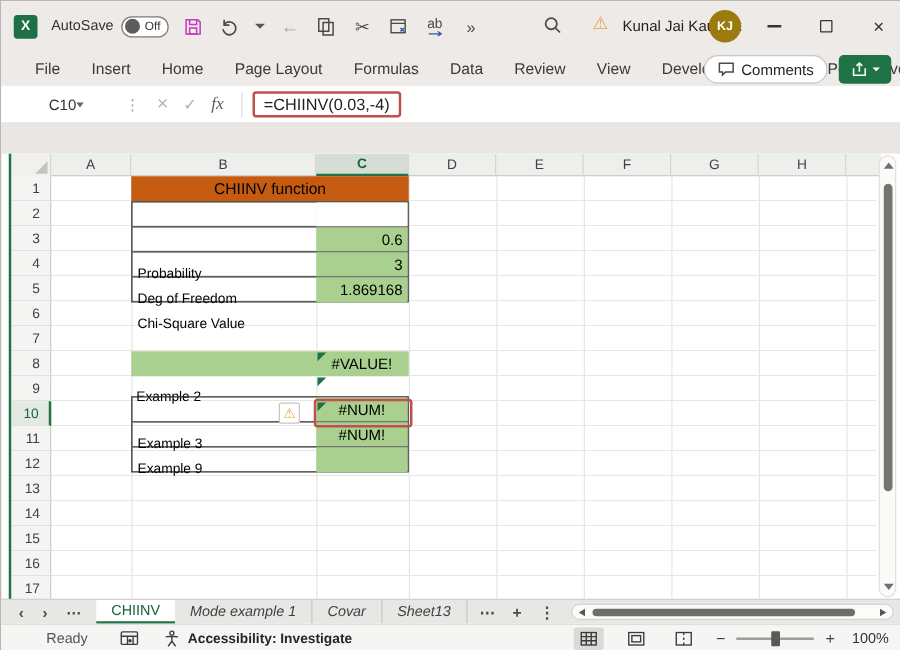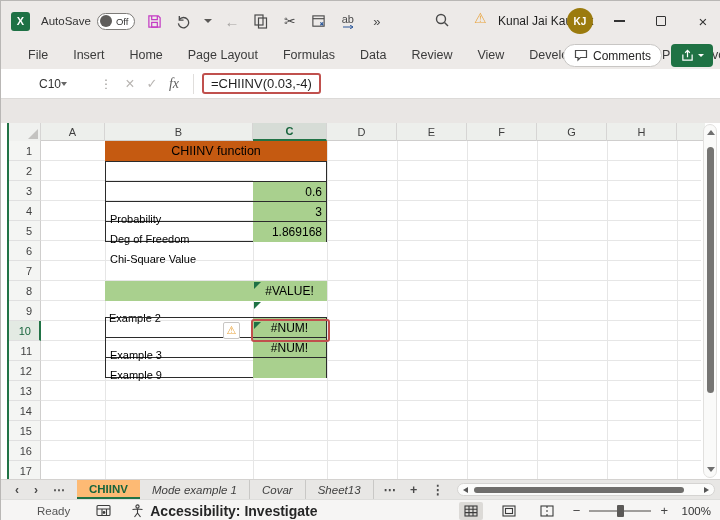--- a/index.html
+++ b/index.html
@@ -142,42 +142,42 @@
   .vs-thumb { position:absolute; left:2.5px; top:22px; width:7px; height:246px;
     background:#757472; border-radius:4px; }
 
   
   .tabbar { position:absolute; left:0; top:478px; width:720px; height:20px;
     background:#e8e7e5; border-top:1px solid #d4d2d0; display:flex;
     align-items:stretch; font-size:11.5px; color:#3f3f3f; }
   .tab-nav { display:flex; align-items:center; gap:15px; padding:0 12px 0 14px;
     color:#4a4a4a; font-size:12px; font-weight:bold; }
   .sheet-tab { display:flex; align-items:center; padding:0 12px; white-space:nowrap; }
-  .sheet-tab.active { background:#fdba74; color:#17643c; font-weight:bold;
+  .sheet-tab.active { background:#ffffff; color:#17643c; font-weight:normal;
     border-bottom:2.5px solid #217346; }
   .sheet-tab.inactive { border-right:1px solid #c9c8c6;font-style:italic; }
   .tab-tools { display:flex; align-items:center; gap:14px; padding:0 10px;
     color:#4a4a4a; font-size:12.5px; font-weight:bold; }
   .hscroll { position:relative; margin-left:auto; margin-right:6px;
     align-self:center; width:258px; height:13px; background:#fbfbfa;
     border:1px solid #d5d4d2; border-radius:7px; }
   .hs-arrow { position:absolute; top:3px; width:0; height:0;
     border-top:3.5px solid transparent; border-bottom:3.5px solid transparent; }
   .hs-left { left:5px; border-right:5px solid #555; }
   .hs-right { right:5px; border-left:5px solid #555; }
   .hs-thumb { position:absolute; left:16px; top:2.5px; width:210px; height:6px;
     background:#6f6e6c; border-radius:3px; }
 
   
   .statusbar { position:absolute; left:0; top:498px; width:720px; height:22px;
     background:#f6f5f4; border-top:1px solid #dededc; display:flex;
     align-items:center; padding:0 10px 0 0; }
   .sb-ready { font-size:11.5px; color:#555; margin-left:36px; }
   .sb-icon { margin-left:26px; display:flex; align-items:center; color:#3c3c3c; }
-  .sb-a11y-text { font-size:14px; font-weight:bold; color:#262626; margin-left:6px; }
+  .sb-a11y-text { font-size:11px; font-weight:bold; color:#262626; margin-left:6px; }
   .sb-right { margin-left:auto; display:flex; align-items:center; gap:14px; }
   .view-btn { width:24px; height:18px; display:flex; align-items:center;
     justify-content:center; border-radius:2px; }
   .view-btn.active { background:#dcdad7; }
   .zoom-ctrl { display:flex; align-items:center; gap:9px; }
   .zoom-glyph { font-size:13px; color:#444; }
   .zoom-track { position:relative; width:62px; height:2px; background:#9f9d9b; }
   .zoom-thumb { position:absolute; left:28px; top:-5px; width:7px; height:12px;
     background:#5b5957; border-radius:1px; }
   .zoom-pct { font-size:11.5px; color:#333; width:34px; text-align:right; }

